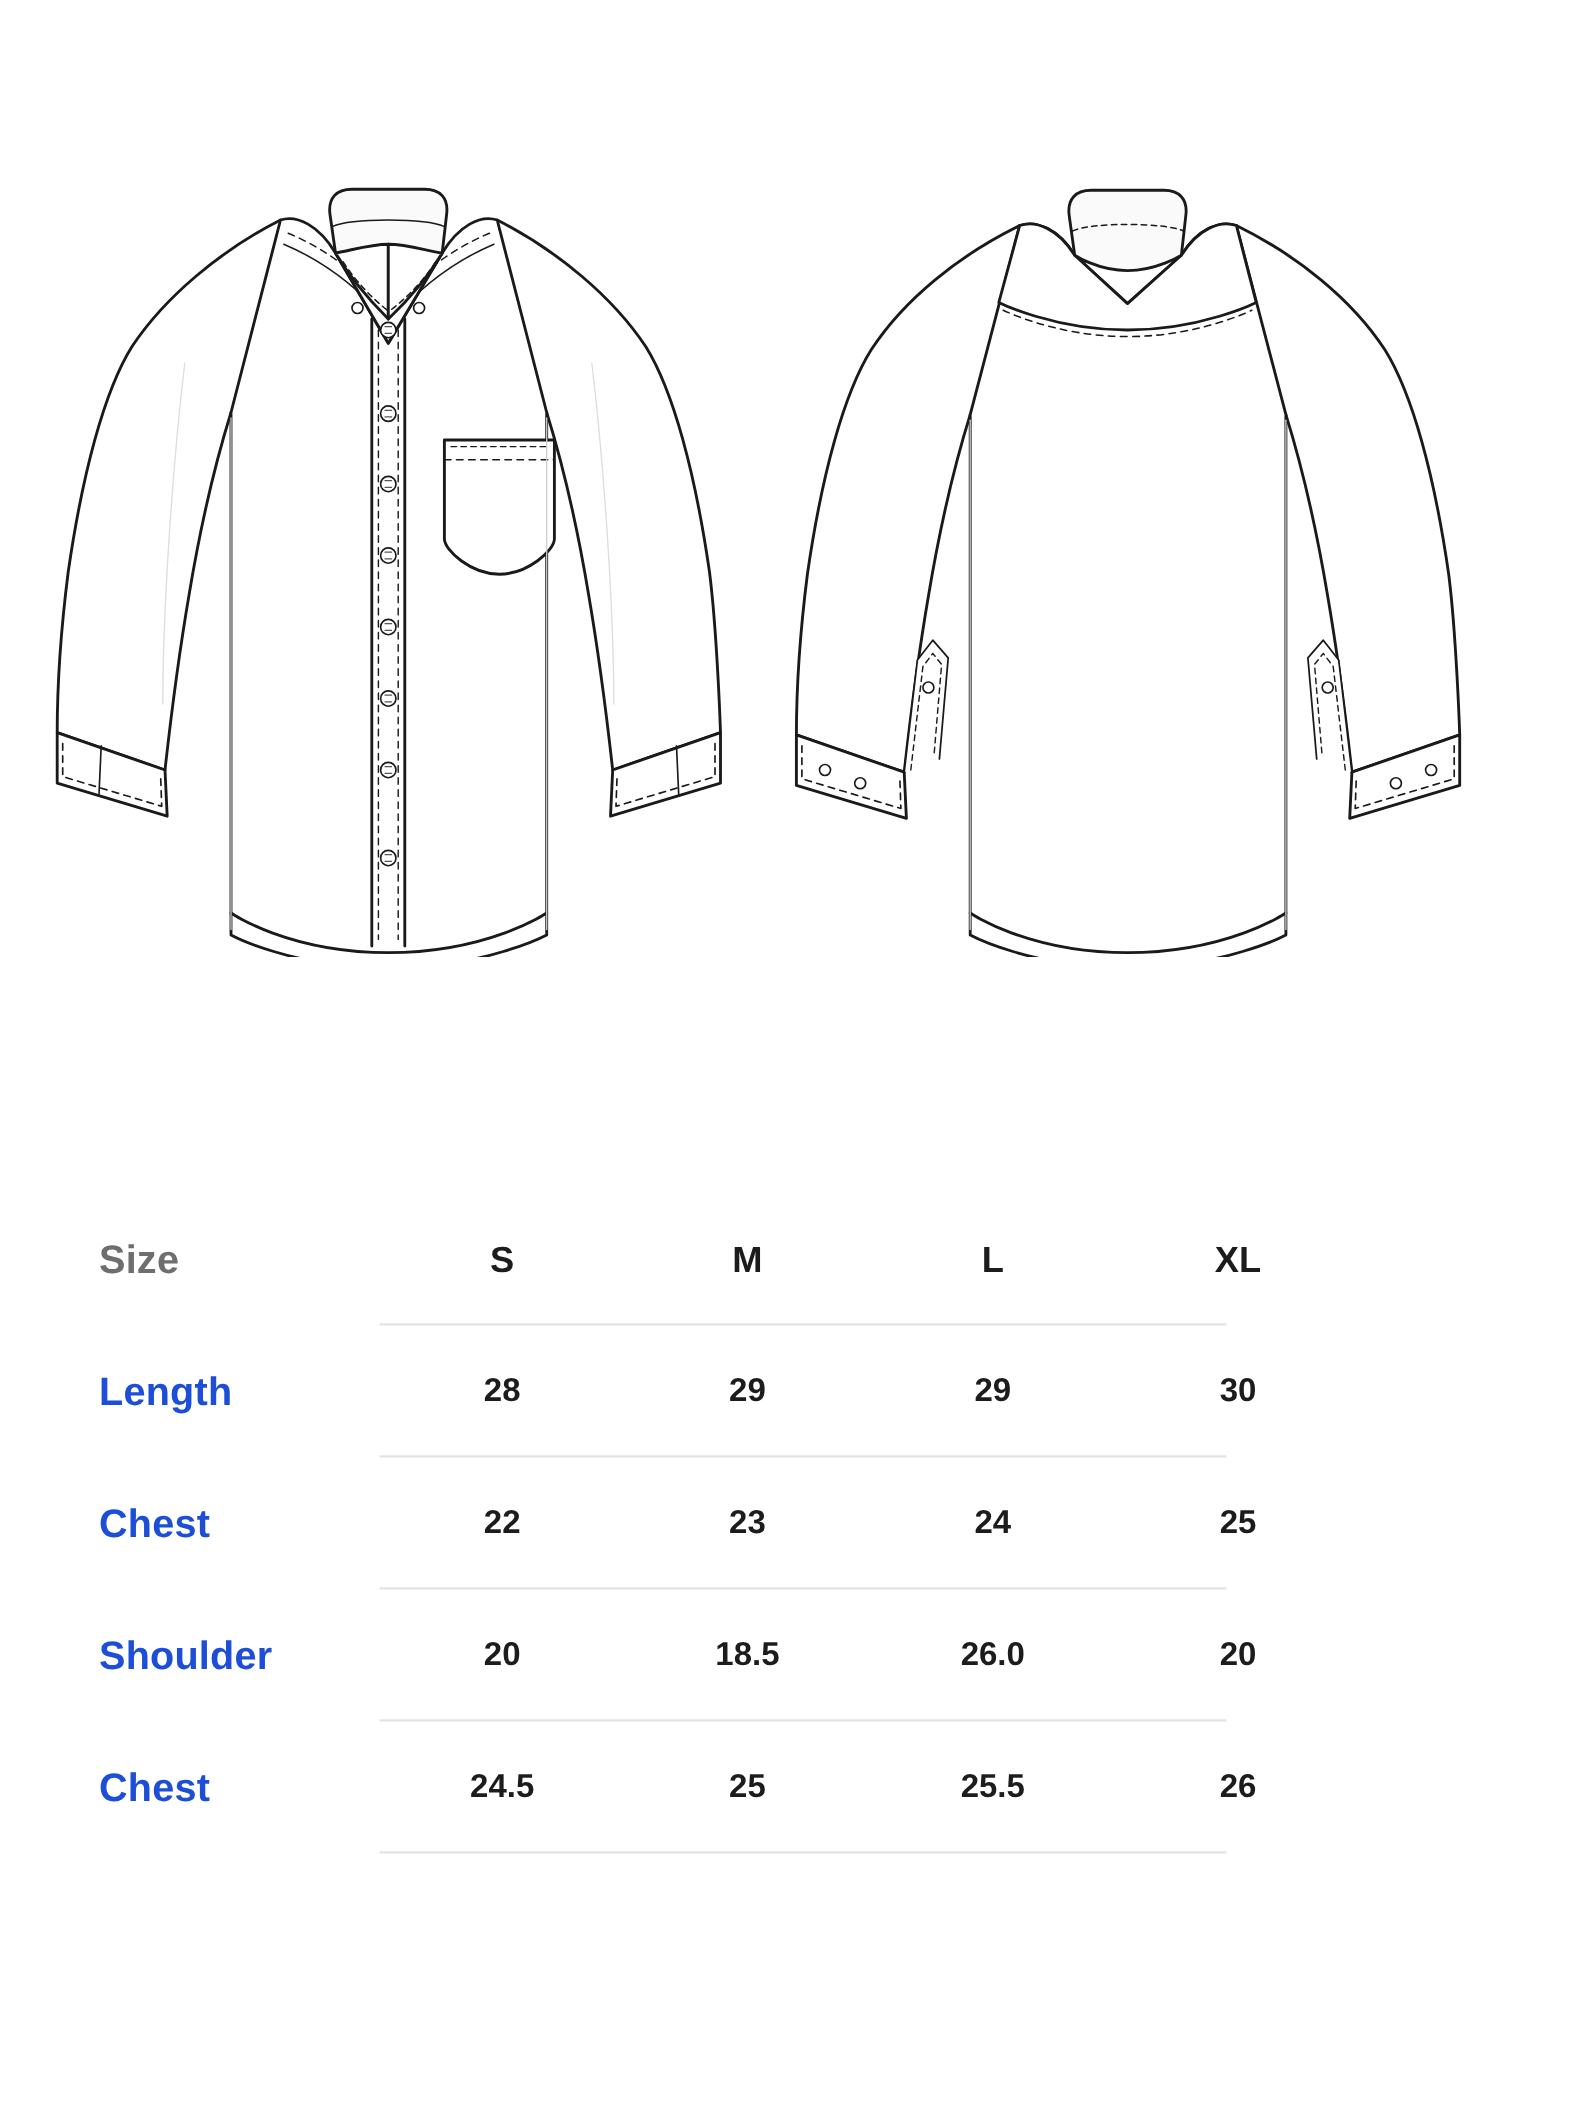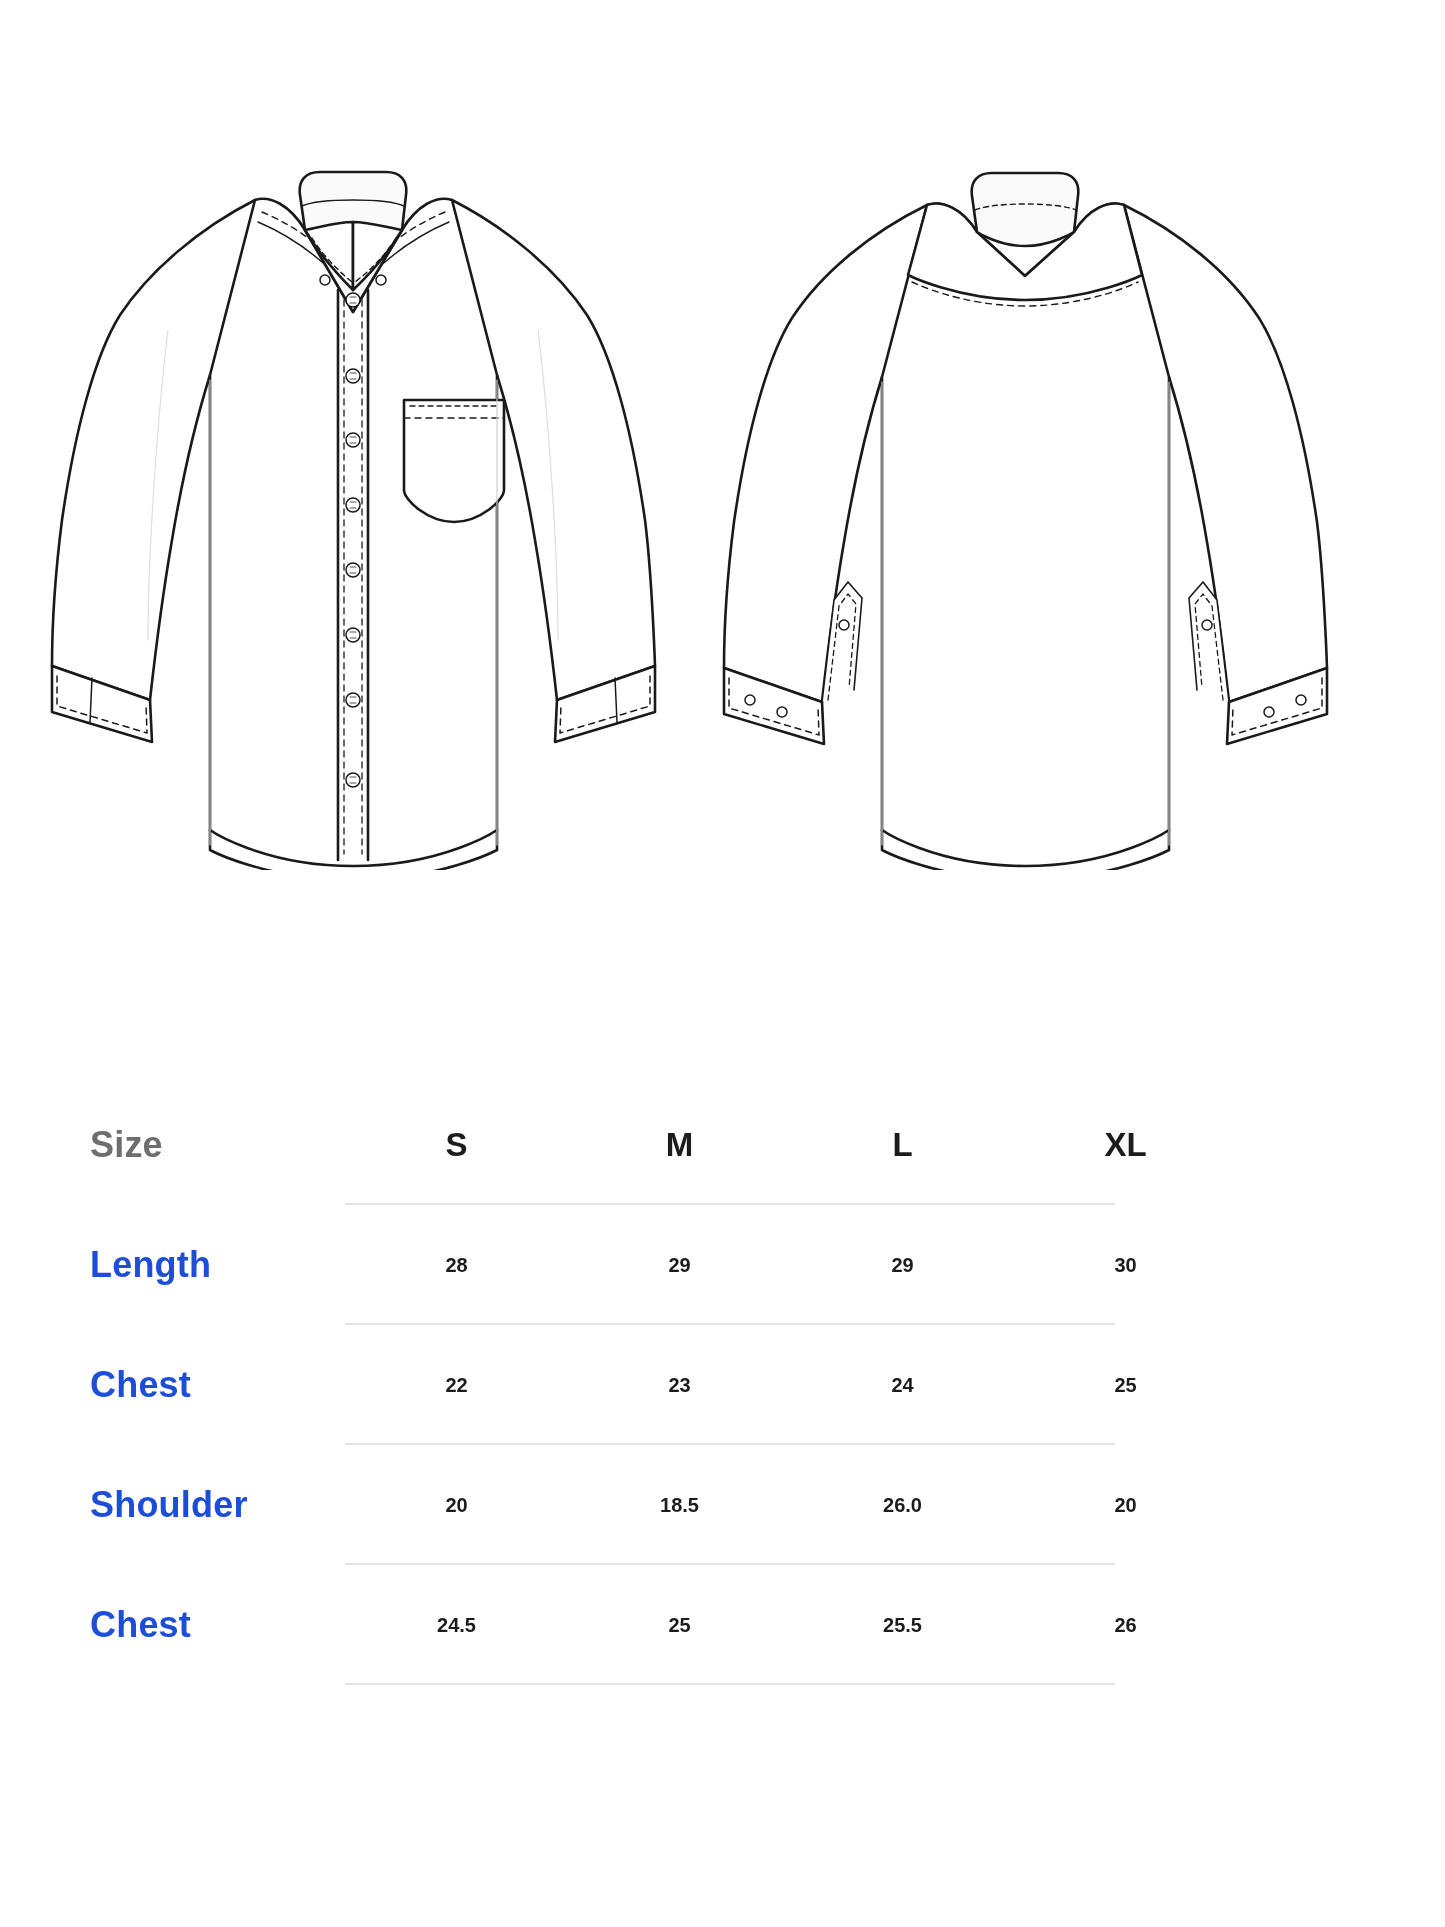--- a/index.html
+++ b/index.html
@@ -58,21 +58,21 @@
   .cell-label {
     width: 255px;
     font-size: 36px;
     font-weight: bold;
     color: #1d4ed8;
     letter-spacing: 0.2px;
   }
   .cell-val {
     width: 223px;
     text-align: center;
-    font-size: 20px;
+    font-size: 30px;
     font-weight: bold;
     color: #1c1c1c;
   }
   .head-row .cell-val {
     font-size: 33px;
     color: #1c1c1c;
   }
   .head-row .cell-label {
     color: #6e6e6e;
   }

